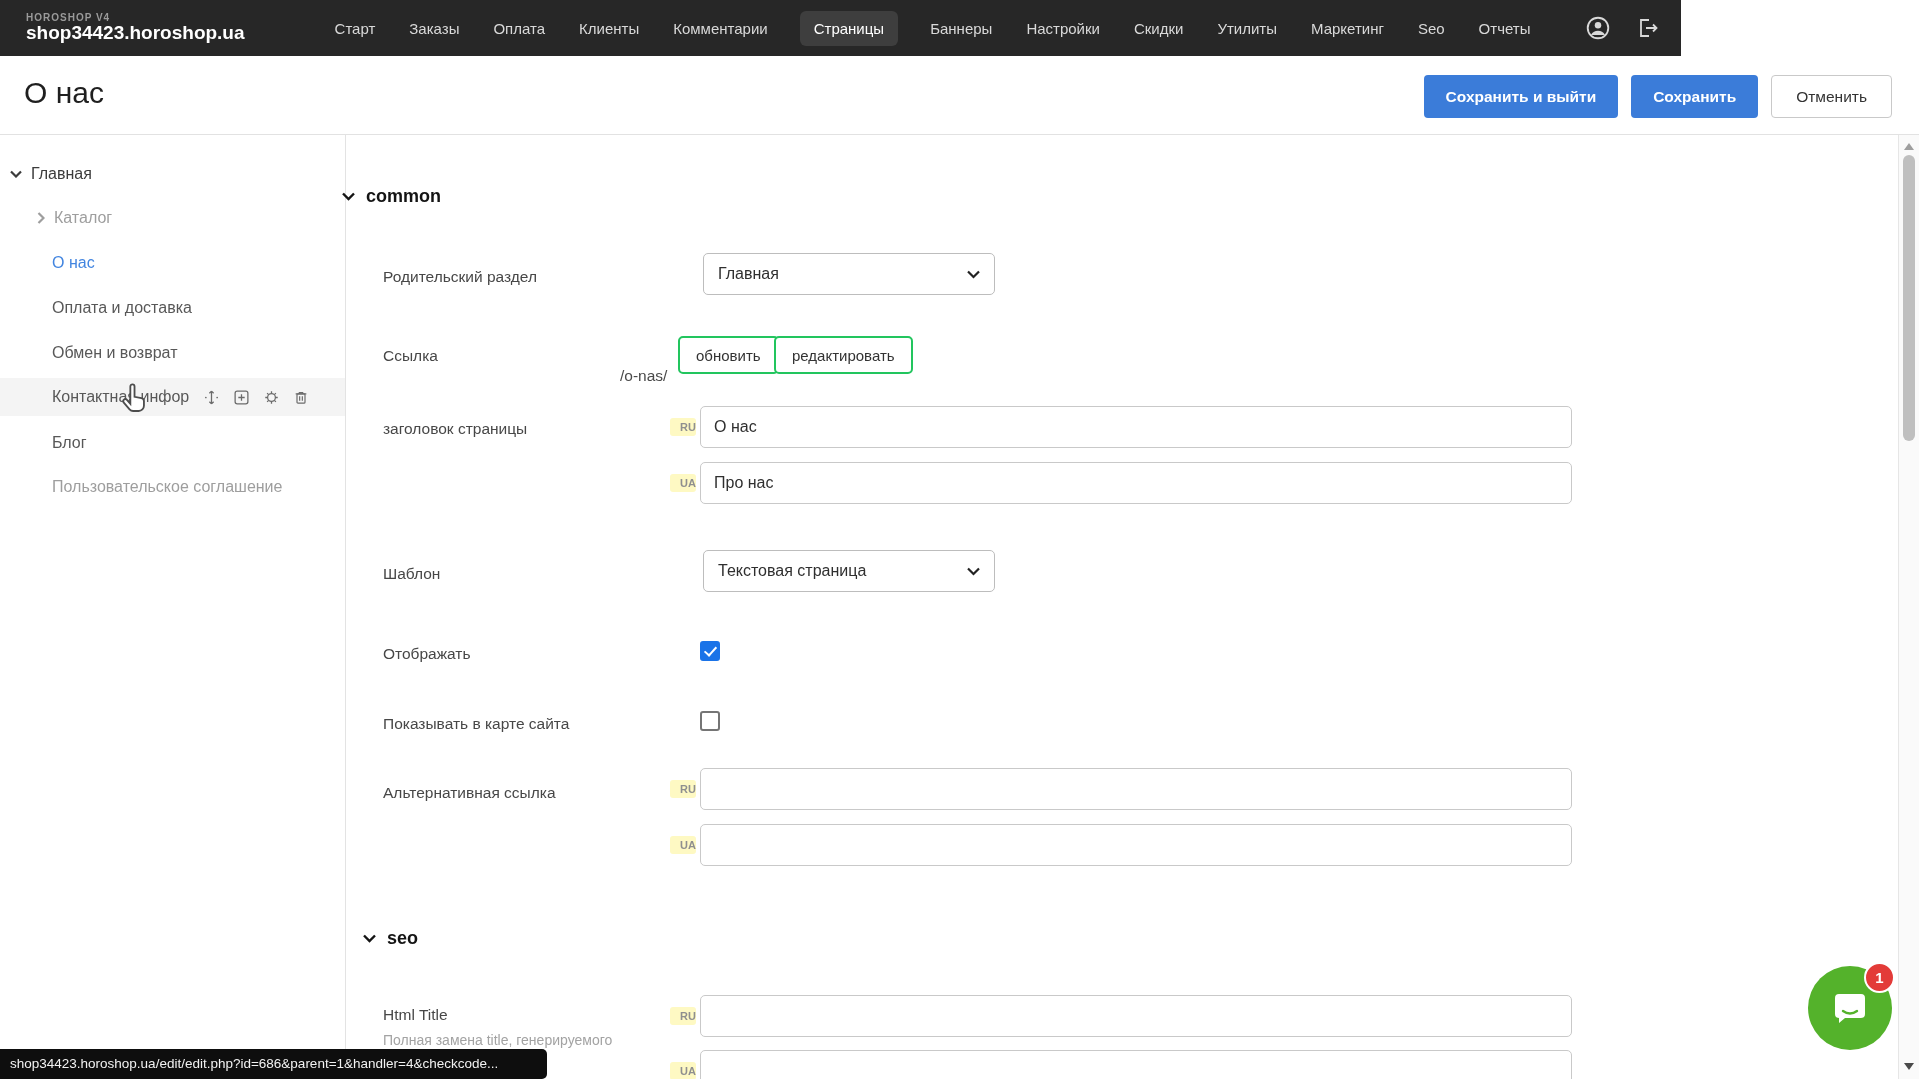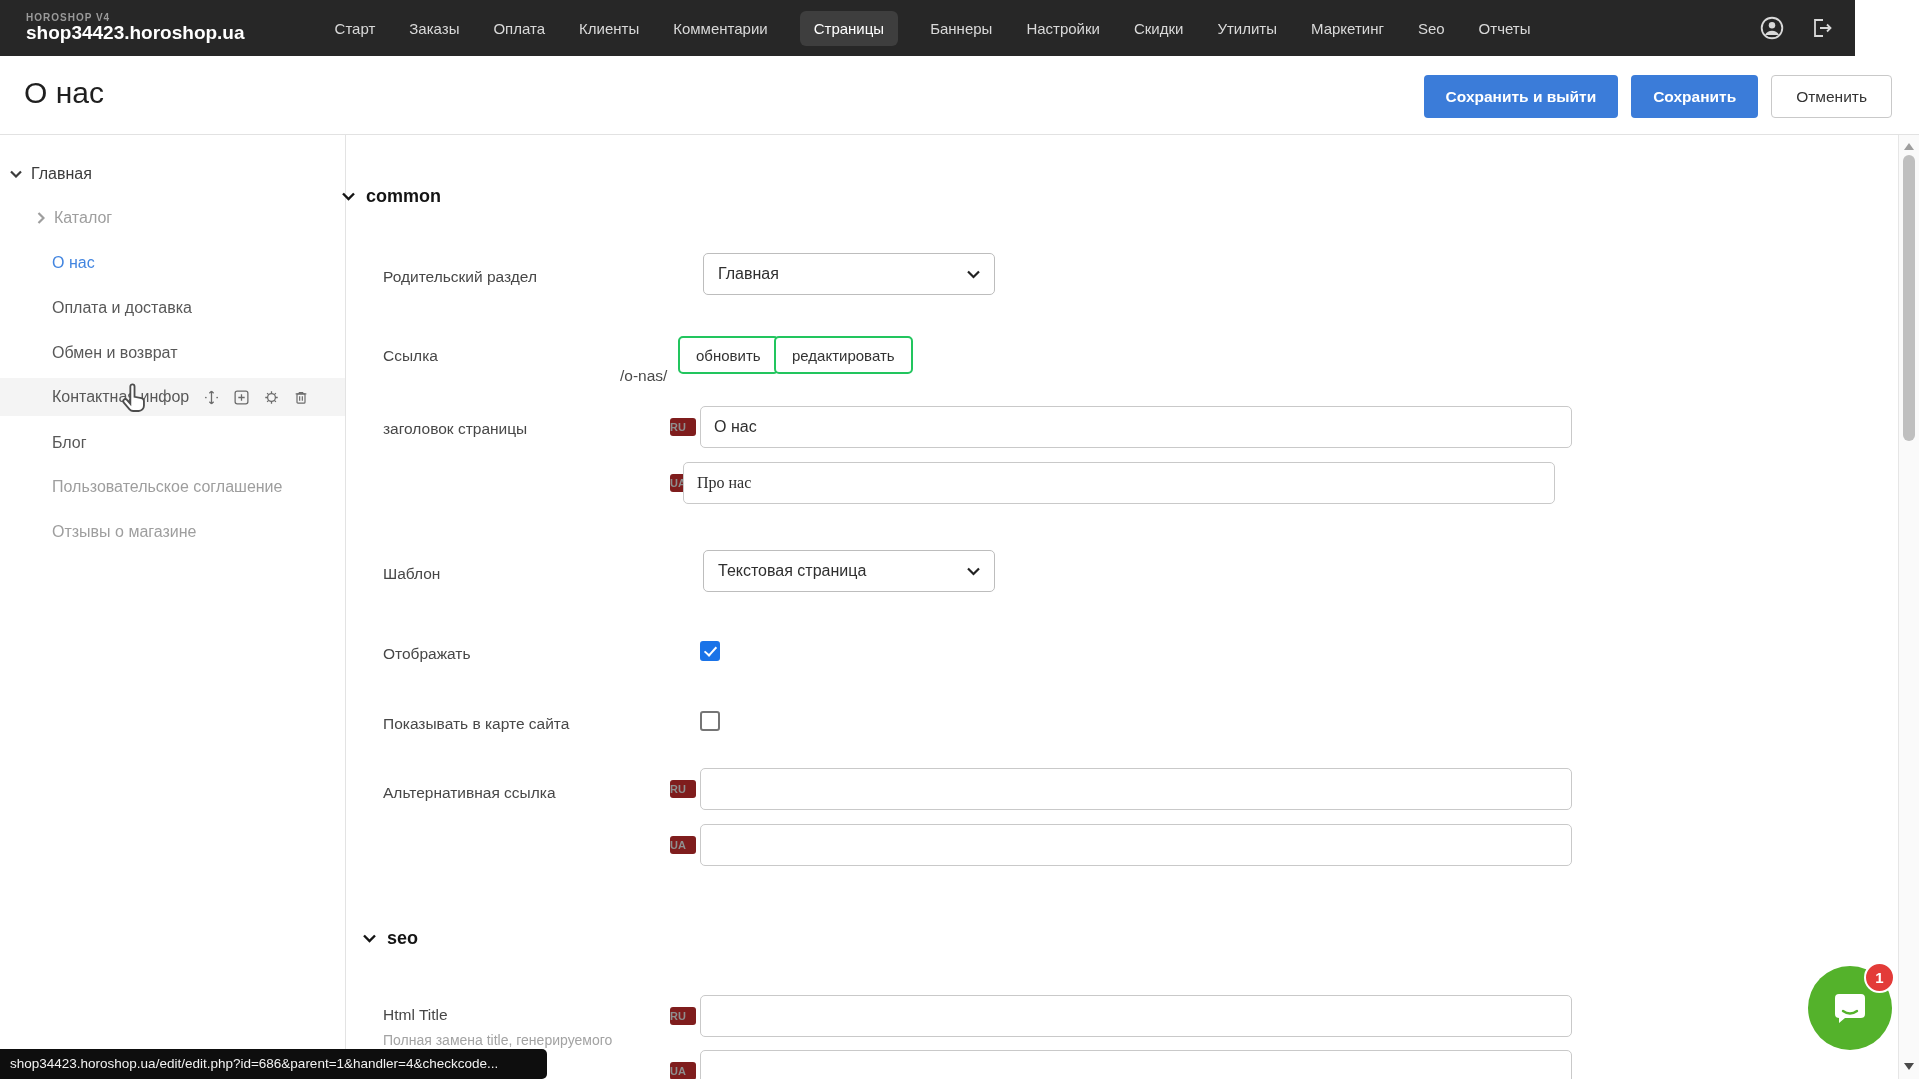--- a/index.html
+++ b/index.html
@@ -3,21 +3,21 @@
 <meta charset="utf-8">
 <style>
   * { margin:0; padding:0; box-sizing:border-box; }
   html,body { background:#e9e9e9; }
   .screen {
     position:relative; width:1919px; height:1079px; overflow:hidden;
     background:#fff; font-family:"Liberation Sans", sans-serif; cursor:default; color:#333;
   }
   
   .topbar {
-    position:absolute; left:0; top:0; width:1855px; height:56px;
+    position:absolute; left:0; top:0; width:1681px; height:56px;
     background:#272727; display:flex; align-items:center; z-index:30;
   }
   .brand { margin-left:26px; line-height:1.1; }
   .brand-top { font-size:10px; letter-spacing:1px; color:#9a9a9a; font-weight:bold; }
   .brand-domain { font-size:19px; color:#fff; font-weight:bold; }
   .topmenu { display:flex; align-items:center; gap:30px; margin-left:88px; }
   .topmenu-item { font-size:15px; color:#d9d9d9; padding:9px 2px; white-space:nowrap; border-radius:6px; cursor:pointer; }
   .topmenu-item.active { background:#3e3e3e; color:#fff; padding:9px 14px; }
   .top-icons { margin-left:auto; margin-right:22px; display:flex; align-items:center; gap:24px; }
   .top-icons svg { display:block; cursor:pointer; }
@@ -51,22 +51,22 @@
     position:absolute; width:292px; height:42px; background:#fff;
     border:1px solid #bdbdbd; border-radius:5px; display:flex; align-items:center;
     padding:0 14px; font-size:16px; color:#2f2f2f; cursor:pointer;
   }
   .select svg { margin-left:auto; }
   .t-input {
     position:absolute; width:872px; height:42px; border:1px solid #c9c9c9; border-radius:5px;
     padding:0 13px; font-size:16px; color:#2f2f2f; font-family:"Liberation Sans",sans-serif; background:#fff;
   }
   .lang-badge {
-    position:absolute; width:26px; height:18px; line-height:18px; text-align:left;
-    font-size:11px; font-weight:bold; color:#8f8f8f; background:#7f1d1d; border-radius:3px;
+    position:absolute; width:26px; height:18px; line-height:18px; text-align:right;
+    font-size:11px; font-weight:bold; color:#8f8f8f; background:#fef9c3; border-radius:3px;
   }
   .small-btn {
     position:absolute; height:38px; padding:0 16px; background:#fff; border:2px solid #22c55e;
     border-radius:5px; font-size:15px; color:#333; font-family:"Liberation Sans",sans-serif; cursor:pointer;
   }
   .path-text { position:absolute; font-size:15.5px; color:#4a4a4a; }
   .checkbox { position:absolute; width:20px; height:20px; border:2px solid #757575; border-radius:3px; background:#fff; cursor:pointer; }
   .checkbox.checked { background:#1a73e8; border-color:#1a73e8; }
   .checkbox.checked::after {
     content:""; position:absolute; left:5px; top:1px; width:5px; height:10px;
@@ -186,23 +186,20 @@
           <path d="M10 10 v7 M14 10 v7"></path>
         </svg>
       </span>
     </div>
     <div class="side-row" style="top:292px; padding-left:52px;">
       <span class="lbl-mid">Блог</span>
     </div>
     <div class="side-row" style="top:336px; padding-left:52px;">
       <span class="lbl-gray">Пользовательское соглашение</span>
     </div>
-    <div class="side-row" style="top:381px; padding-left:52px;">
-      <span class="lbl-gray">Отзывы о магазине</span>
-    </div>
   </div>
   <div class="v-sep"></div>
 
   <svg class="hand-cursor" width="32" height="34" viewBox="0 0 24 26">
     <path d="M9.2 2.6 c0-.9.8-1.6 1.6-1.6 .9 0 1.6.7 1.6 1.6 V10.6 l5.3 1 c1.1.2 1.9 1.1 1.9 2.2 v3.6 c0 2.2-1.8 4-4 4 h-4.3 c-1 0-2-.5-2.7-1.3 l-4.4-5.1 c-.6-.7-.5-1.7.1-2.3 .7-.6 1.7-.5 2.3.2 l2.6 3 Z" fill="#ffffff" stroke="#4d4d4d" stroke-width="1.4"></path>
   </svg>
 
   <div class="section-head" style="left:342px; top:186px;">
     <svg width="13" height="9" viewBox="0 0 13 9" fill="none" stroke="#141414" stroke-width="2.4">
         <polyline points="1,1.5 6.5,7 12,1.5"></polyline>
@@ -220,21 +217,21 @@
 
   <div class="f-label" style="left:383px; top:347px;">Ссылка</div>
   <div class="path-text" style="left:620px; top:367px;">/o-nas/</div>
   <button class="small-btn" style="left:678px; top:336px;">обновить</button>
   <button class="small-btn" style="left:774px; top:336px;">редактировать</button>
 
   <div class="f-label" style="left:383px; top:420px;">заголовок страницы</div>
   <span class="lang-badge" style="left:670px; top:418px;">RU</span>
   <input class="t-input" style="left: 700px; top: 406px;" value="О нас">
   <span class="lang-badge" style="left:670px; top:474px;">UA</span>
-  <input class="t-input" style="left: 683px; top: 462px; font-family: Liberation Serif, serif;" value="Про нас">
+  <input class="t-input" style="left: 700px; top: 462px;" value="Про нас">
 
   <div class="f-label" style="left:383px; top:565px;">Шаблон</div>
   <div class="select" style="left:703px; top:550px;">
     <span>Текстовая страница</span>
     <svg width="13" height="9" viewBox="0 0 13 9" fill="none" stroke="#222" stroke-width="2.2">
         <polyline points="1,1.5 6.5,7 12,1.5"></polyline>
       </svg>
   </div>
 
   <div class="f-label" style="left:383px; top:645px;">Отображать</div>

